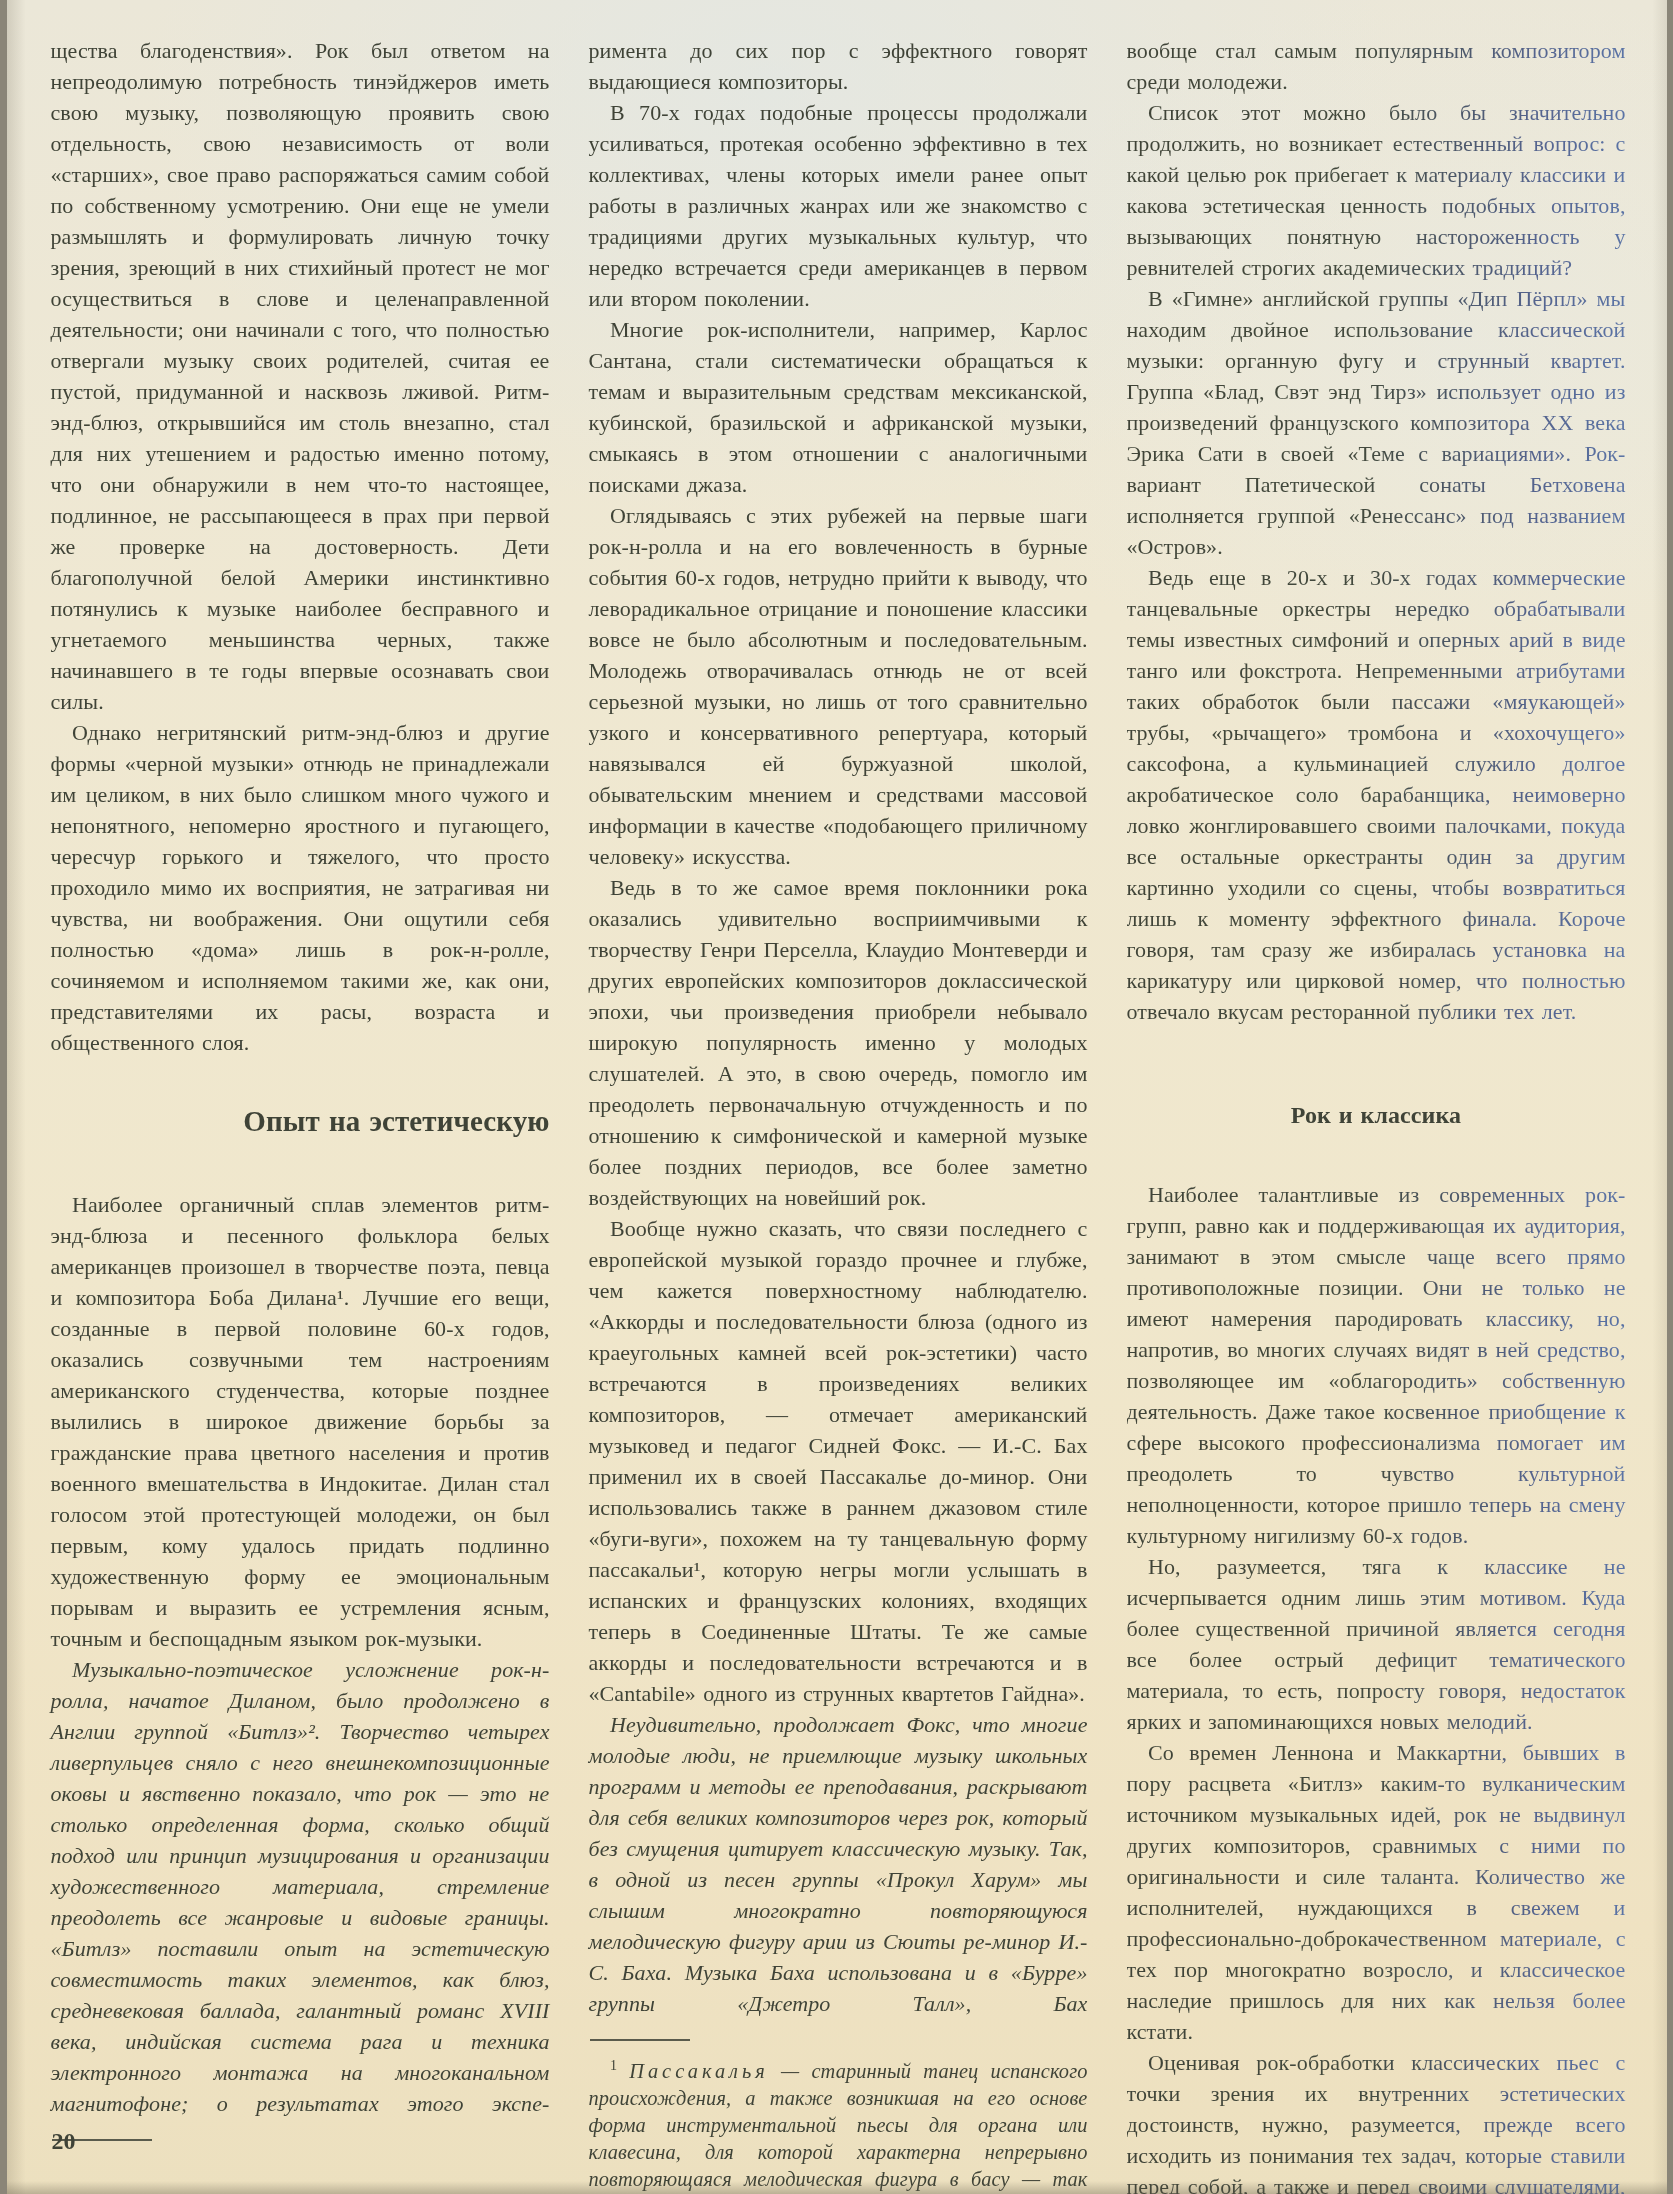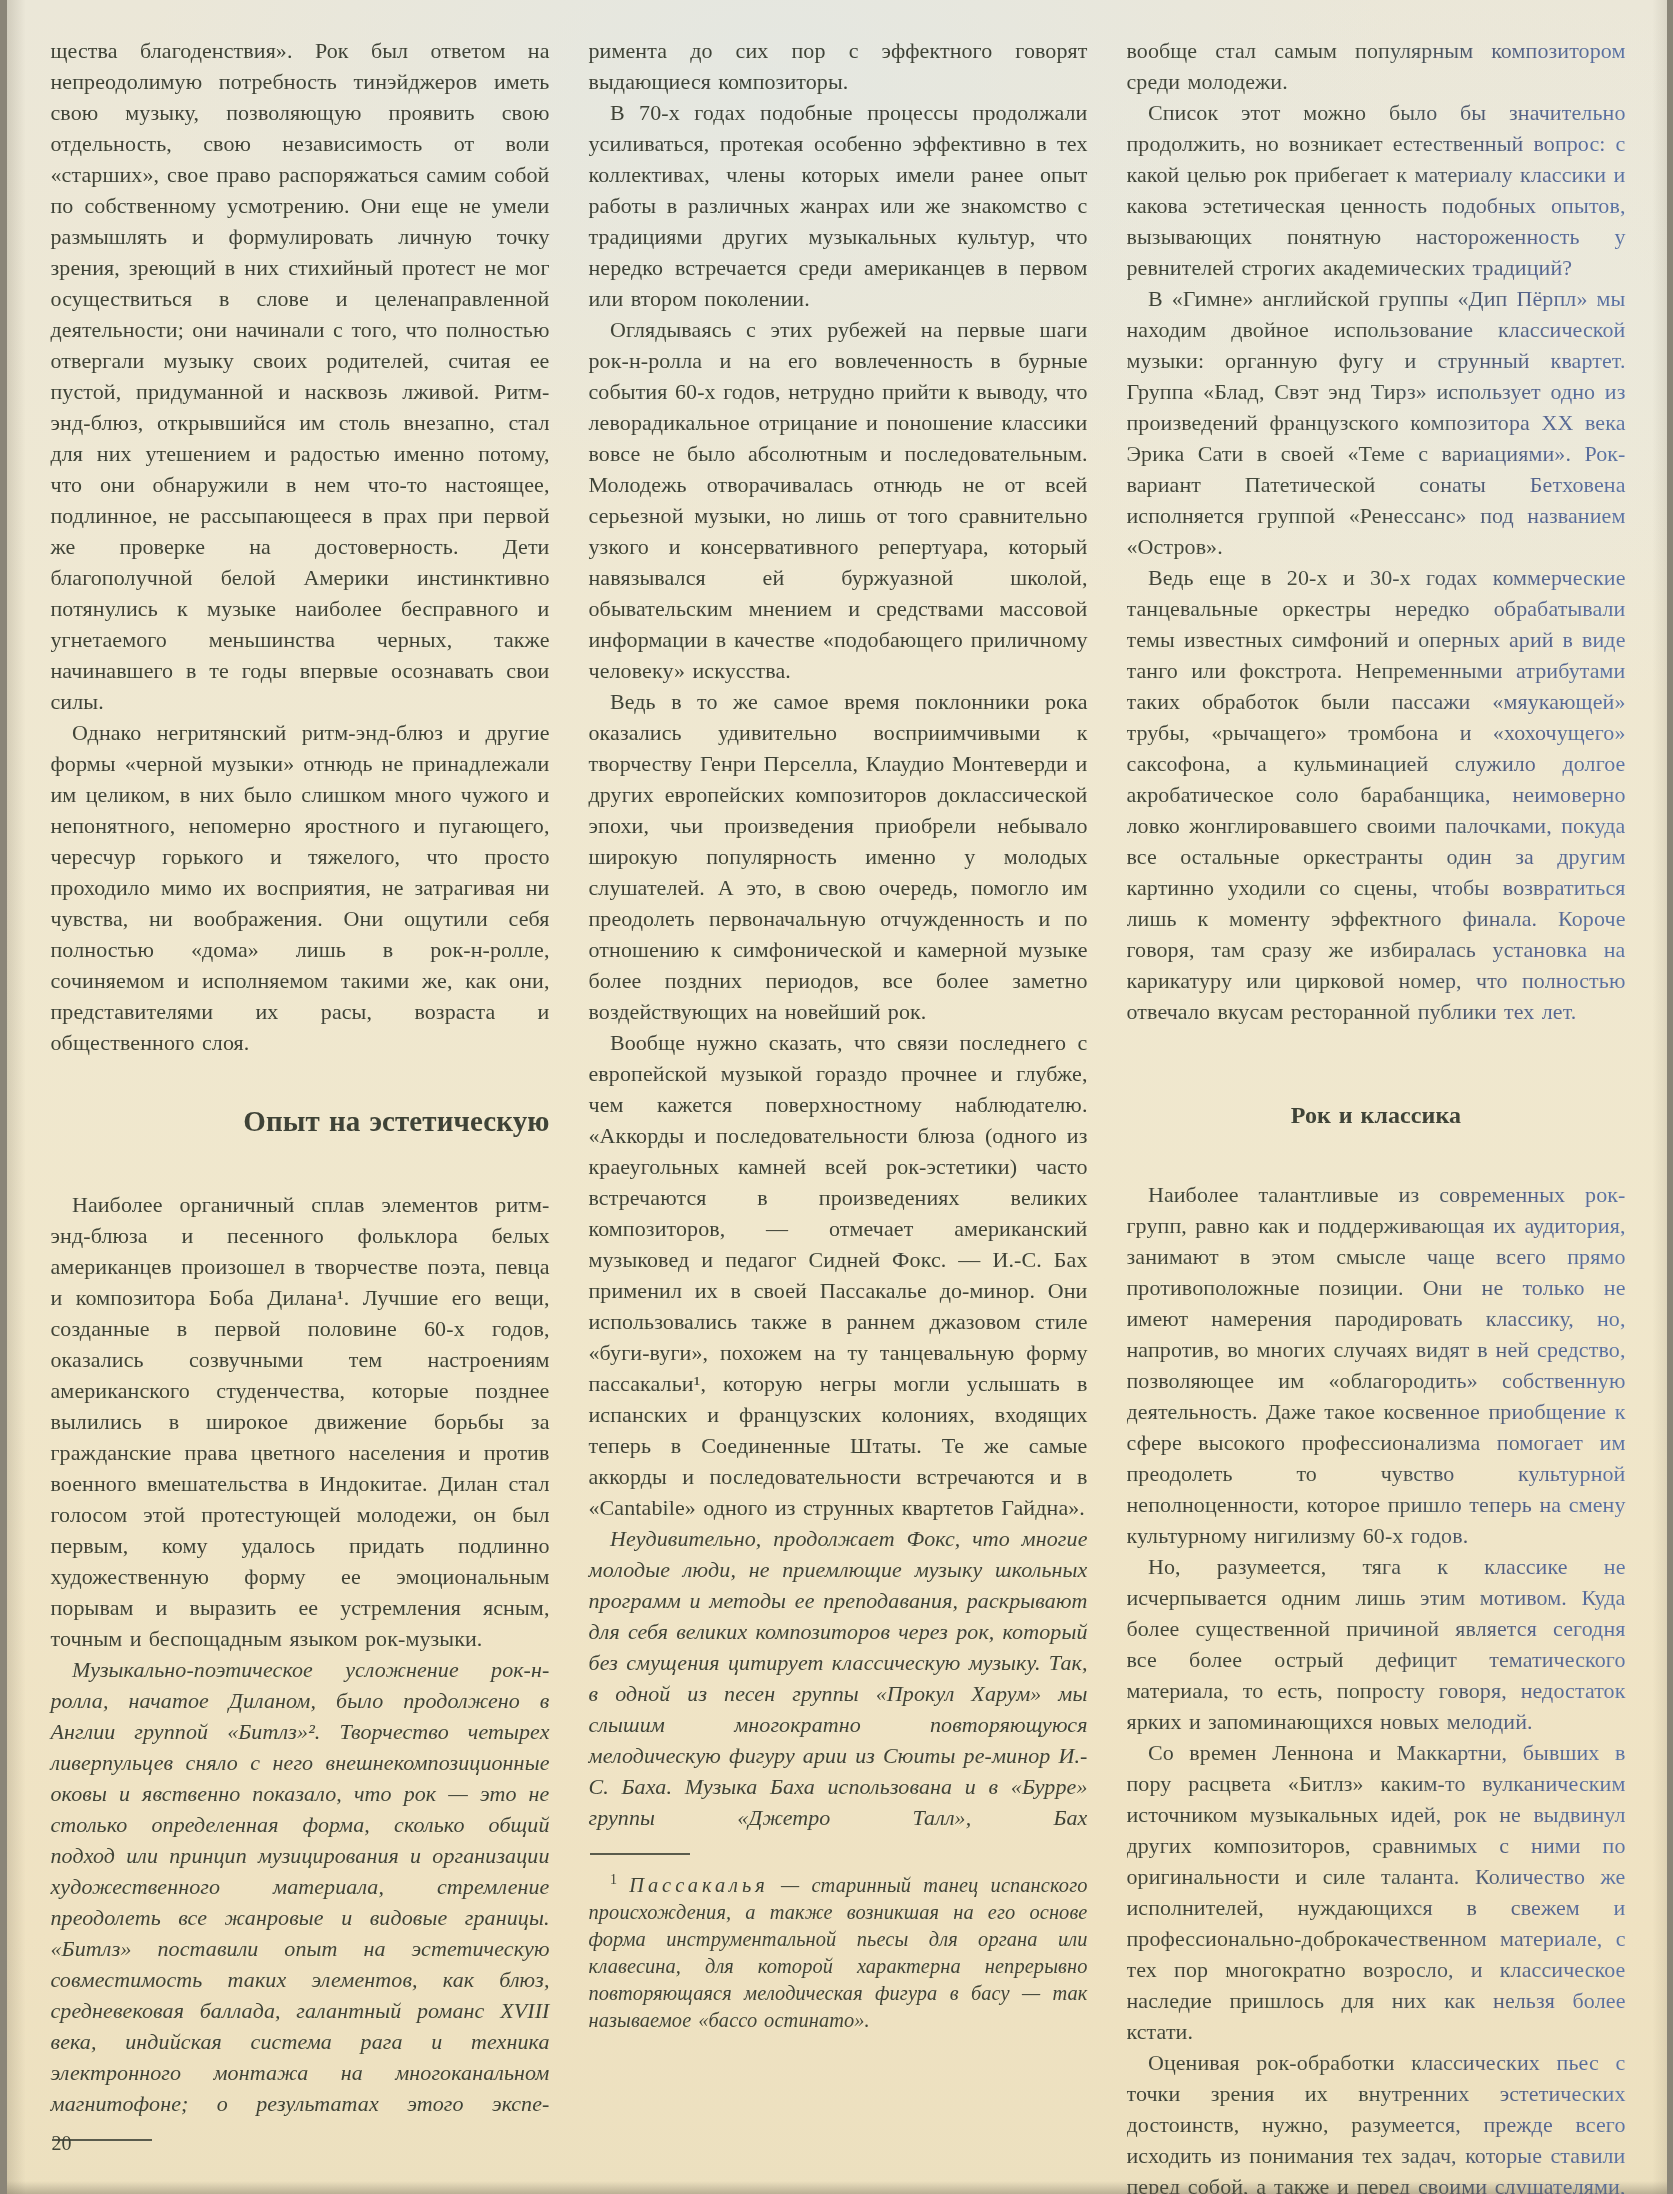--- a/index.html
+++ b/index.html
@@ -106,22 +106,22 @@
   .blue-fade {
     background: linear-gradient(90deg, #3f4337 0%, #434a3e 48%, #55648e 82%, #5b74a6 100%);
     -webkit-background-clip: text;
     background-clip: text;
     -webkit-text-fill-color: transparent;
   }
   .page-number {
     position: absolute;
     left: 45px;
     bottom: 39px;
-    font-size: 20px;
-    font-weight: 400;
+    font-size: 24px;
+    font-weight: 700;
     color: var(--ink, #3f4337);
   }
 </style>
 </head>
 <body>
 
 <div class="page">
   <div class="columns">
 
     <div class="col">
@@ -134,20 +134,21 @@
       <p class="runon">Музыкально-поэтическое усложнение рок-н-ролла, начатое Диланом, было продолжено в Англии группой «Битлз»². Творчество четырех ливерпульцев сняло с него внешнекомпозиционные оковы и явственно показало, что рок — это не столько определенная форма, сколько общий подход или принцип музицирования и организации художественного материала, стремление преодолеть все жанровые и видовые границы. «Битлз» поставили опыт на эстетическую совместимость таких элементов, как блюз, средневековая баллада, галантный романс XVIII века, индийская система рага и техника электронного монтажа на многоканальном магнитофоне; о результатах этого экспе-</p>
       <div class="footnotes">
         <hr class="fn-rule">
 
       </div>
     </div>
 
     <div class="col">
       <p class="cont">римента до сих пор с эффектного говорят выдающиеся композиторы.</p>
       <p>В 70-х годах подобные процессы продолжали усиливаться, протекая особенно эффективно в тех коллективах, члены которых имели ранее опыт работы в различных жанрах или же знакомство с традициями других музыкальных культур, что нередко встречается среди американцев в первом или втором поколении.</p>
+      <p>Многие рок-исполнители, например, Карлос Сантана, стали систематически обращаться к темам и выразительным средствам мексиканской, кубинской, бразильской и африканской музыки, смыкаясь в этом отношении с аналогичными поисками джаза.</p>
       <p>Оглядываясь с этих рубежей на первые шаги рок-н-ролла и на его вовлеченность в бурные события 60-х годов, нетрудно прийти к выводу, что леворадикальное отрицание и поношение классики вовсе не было абсолютным и последовательным. Молодежь отворачивалась отнюдь не от всей серьезной музыки, но лишь от того сравнительно узкого и консервативного репертуара, который навязывался ей буржуазной школой, обывательским мнением и средствами массовой информации в качестве «подобающего приличному человеку» искусства.</p>
       <p>Ведь в то же самое время поклонники рока оказались удивительно восприимчивыми к творчеству Генри Перселла, Клаудио Монтеверди и других европейских композиторов доклассической эпохи, чьи произведения приобрели небывало широкую популярность именно у молодых слушателей. А это, в свою очередь, помогло им преодолеть первоначальную отчужденность и по отношению к симфонической и камерной музыке более поздних периодов, все более заметно воздействующих на новейший рок.</p>
       <p>Вообще нужно сказать, что связи последнего с европейской музыкой гораздо прочнее и глубже, чем кажется поверхностному наблюдателю. «Аккорды и последовательности блюза (одного из краеугольных камней всей рок-эстетики) часто встречаются в произведениях великих композиторов, — отмечает американский музыковед и педагог Сидней Фокс. — И.-С. Бах применил их в своей Пассакалье до-минор. Они использовались также в раннем джазовом стиле «буги-вуги», похожем на ту танцевальную форму пассакальи¹, которую негры могли услышать в испанских и французских колониях, входящих теперь в Соединенные Штаты. Те же самые аккорды и последовательности встречаются и в «Cantabile» одного из струнных квартетов Гайдна».</p>
       <p class="runon">Неудивительно, продолжает Фокс, что многие молодые люди, не приемлющие музыку школьных программ и методы ее преподавания, раскрывают для себя великих композиторов через рок, который без смущения цитирует классическую музыку. Так, в одной из песен группы «Прокул Харум» мы слышим многократно повторяющуюся мелодическую фигуру арии из Сюиты ре-минор И.-С. Баха. Музыка Баха использована и в «Бурре» группы «Джетро Талл», Бах</p>
       <div class="footnotes">
         <hr class="fn-rule">
         <p class="fn"><sup>1</sup> <span class="fn-term">Пассакалья</span><span> — старинный танец испанского происхождения, а также возникшая на его основе форма инструментальной пьесы для органа или клавесина, для которой характерна непрерывно повторяющаяся мелодическая фигура в басу — так называемое «бассо остинато».</span></p>
       </div>
     </div>
 

